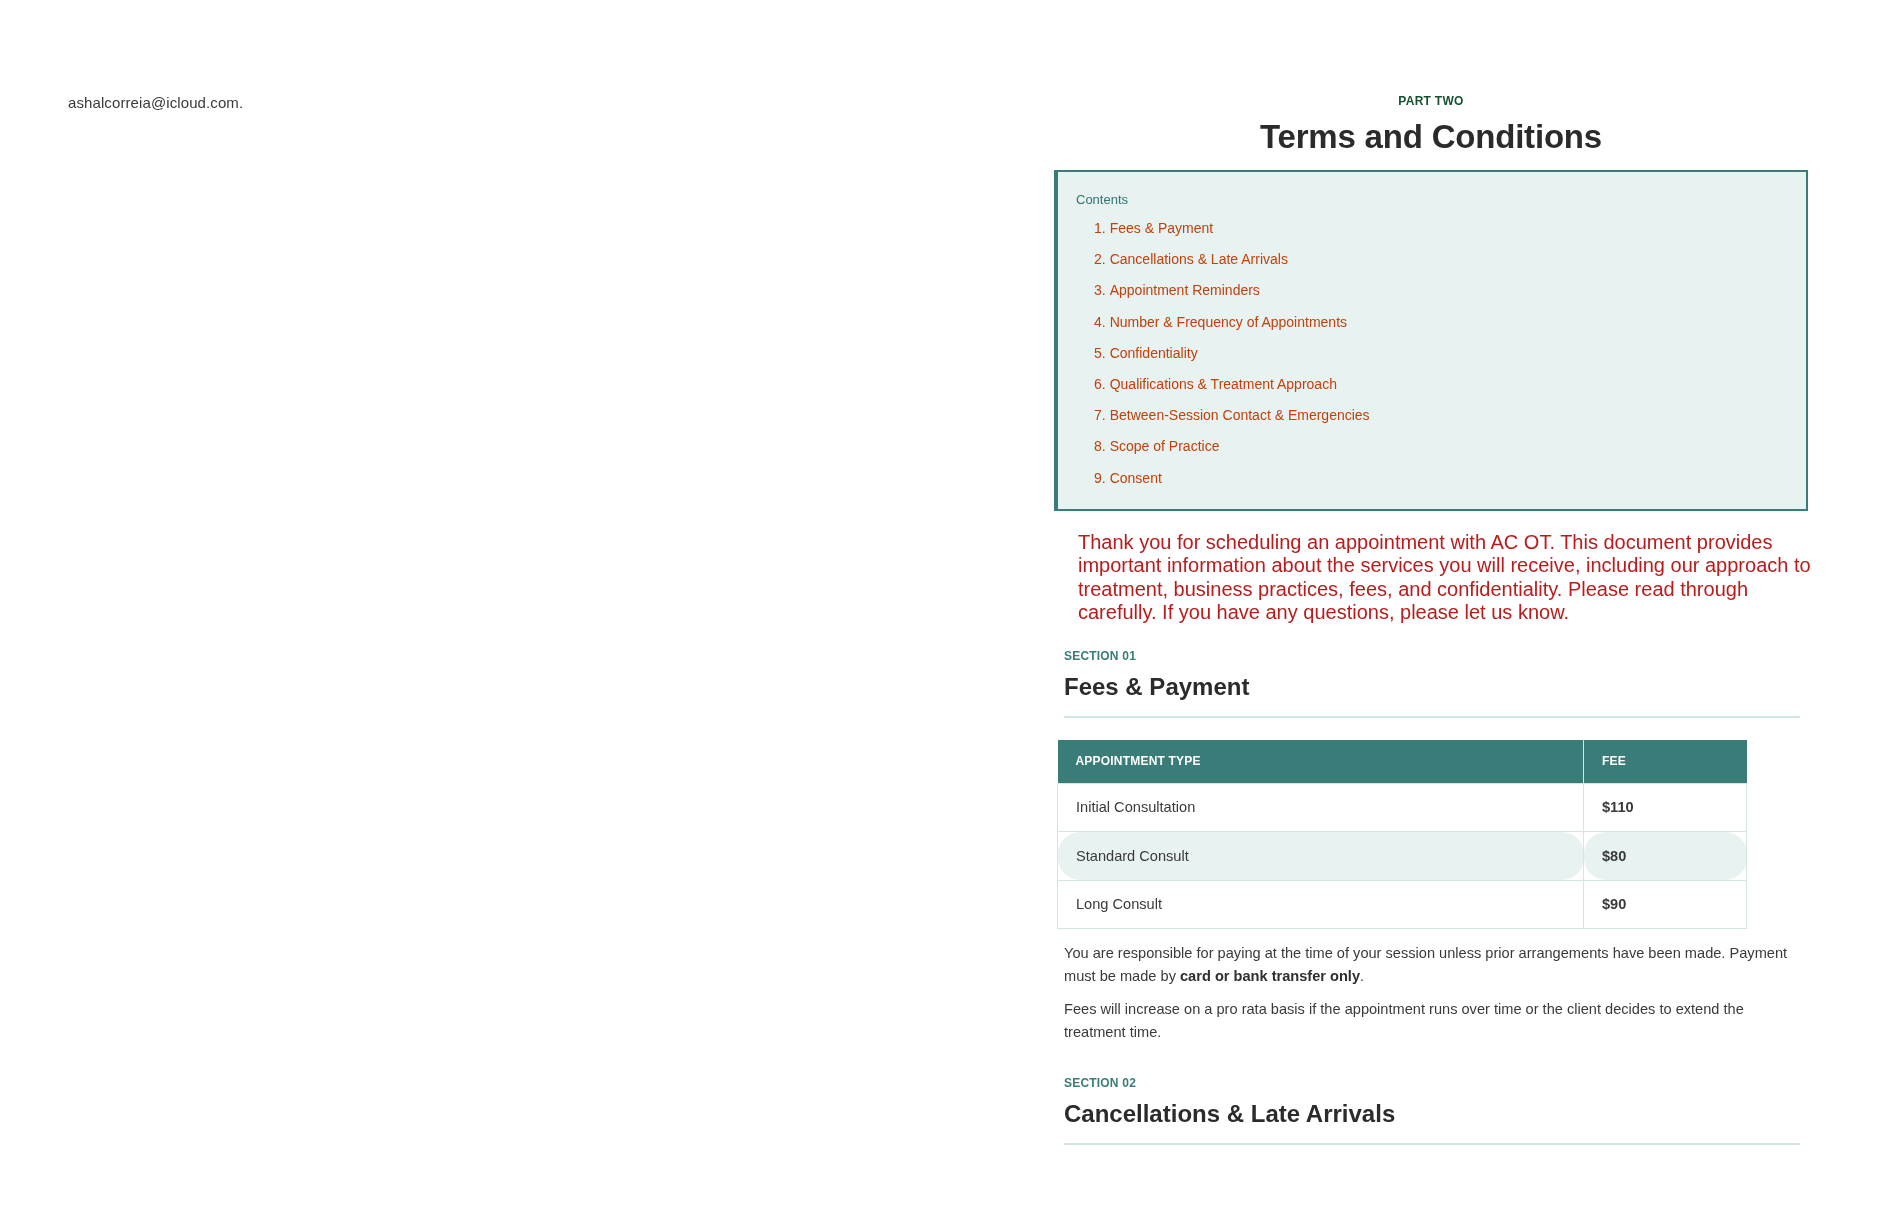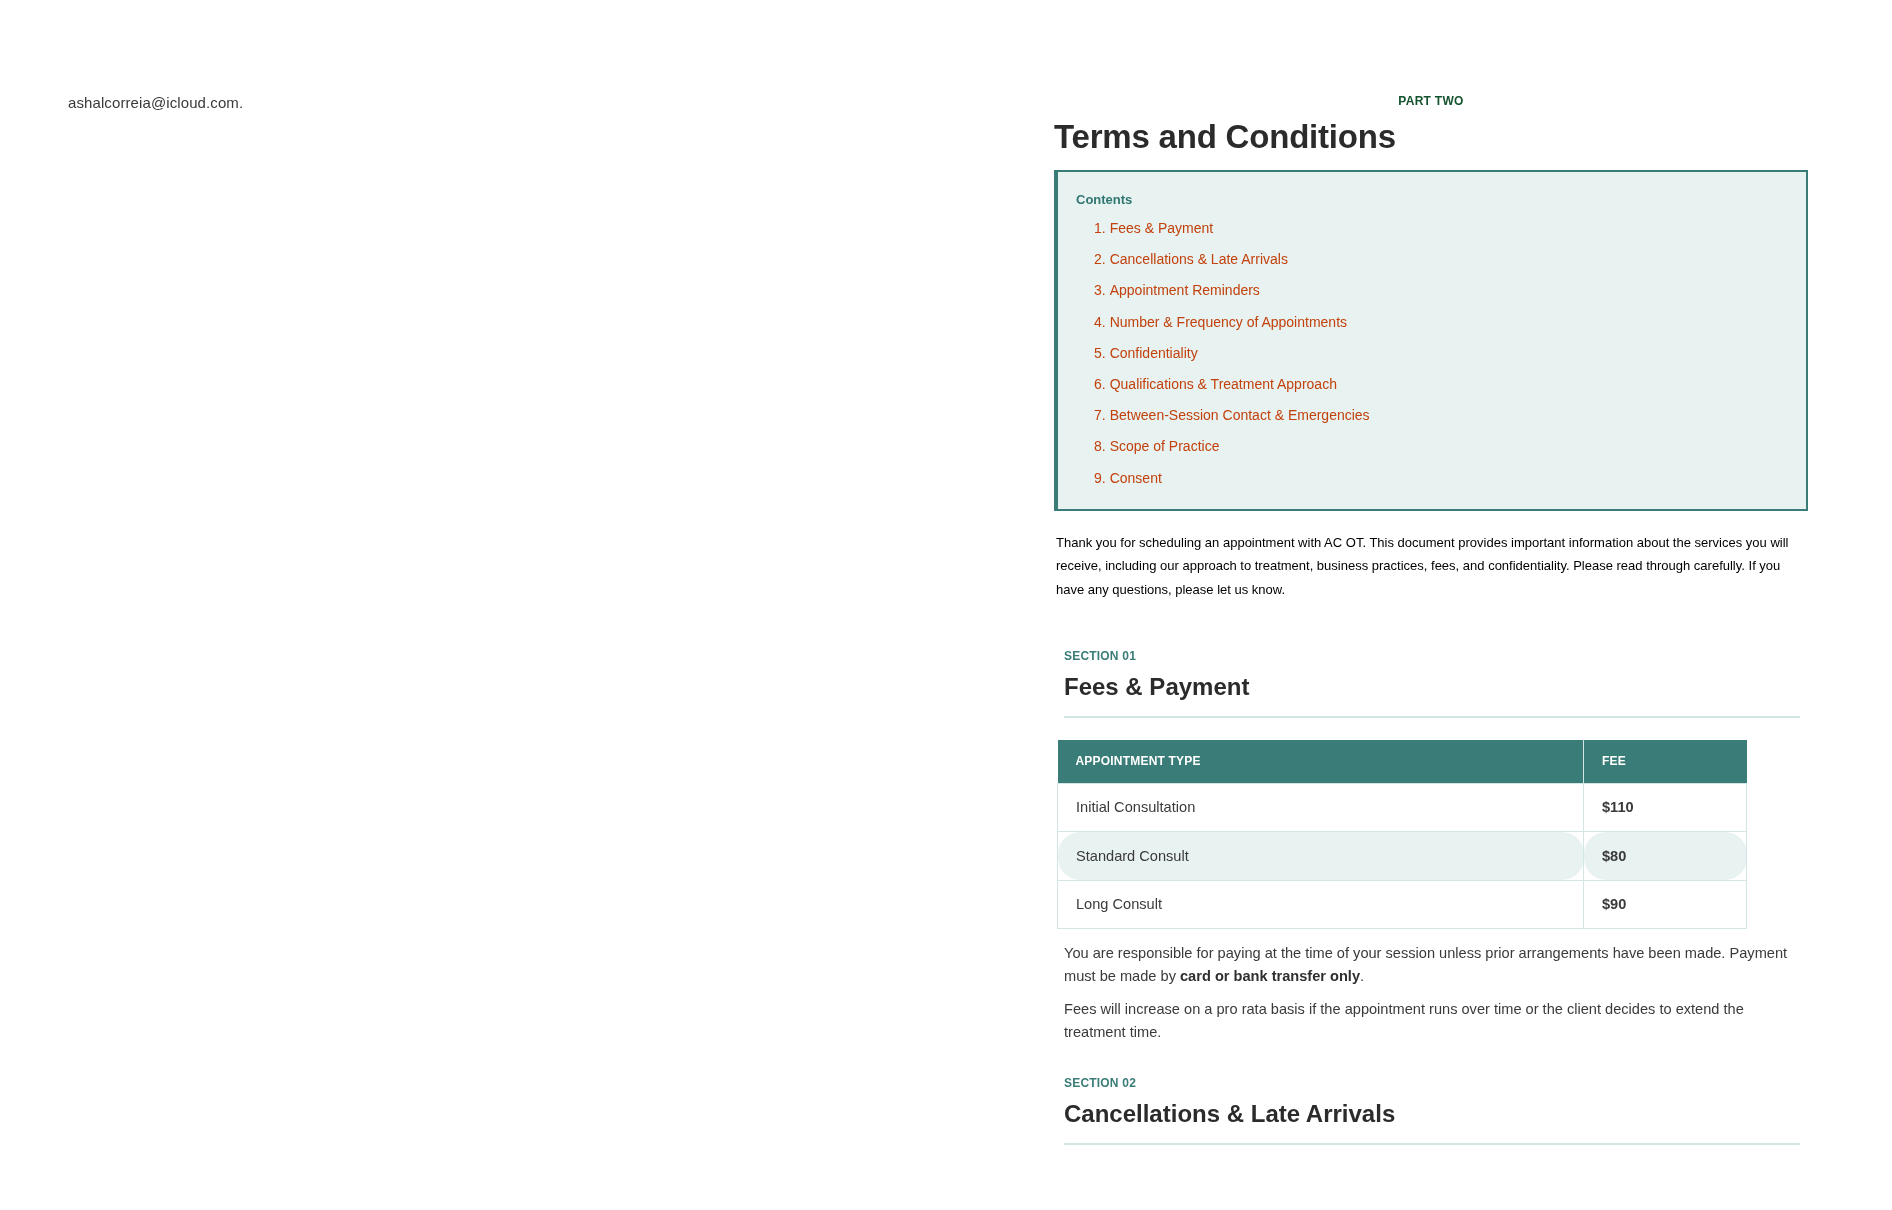--- a/index.html
+++ b/index.html
@@ -21,48 +21,48 @@
 
     
     .right-page { position: absolute; left: 1054px; top: 0; width: 754px; height: 1210px; }
     .part-label {
       position: absolute; left: 0; width: 754px; top: 94px;
       text-align: center; font-size: 12px; font-weight: bold;
       color: #14532d; letter-spacing: 0.3px;
     }
     .doc-title {
       position: absolute; left: 0; width: 754px; top: 118px;
-      text-align: left; font-size: 33px; font-weight: bold;
+      text-align: center; font-size: 33px; font-weight: bold;
       color: #2b2b2b; letter-spacing: -0.2px;
     }
 
     .toc {
       position: absolute; left: 0; top: 170px;
       width: 754px; height: 341px;
       background: #e8f2f1;
       border: 2px solid #3a7d78;
       border-left-width: 4px;
     }
     .toc-title {
       position: absolute; left: 18px; top: 20px;
-      font-size: 13px; font-weight: bold; color: #2f7570;
+      font-size: 13px; font-weight: normal; color: #2f7570;
     }
     .toc-list {
       position: absolute; left: 36px; top: 48px;
       list-style: none;
     }
     .toc-item {
       font-size: 14px; color: #c2410c; height: 31.2px; line-height: 17px;
       cursor: pointer;
     }
     .toc-item .num { margin-right: 4px; }
 
     .intro {
-      position: absolute; left: 2px; top: 531px; width: 740px;
-      font-size: 13px; line-height: 23.3px; color: #000000;
+      position: absolute; left: 24px; top: 531px; width: 740px;
+      font-size: 20px; line-height: 23.3px; color: #b91c1c;
     }
 
     .section-label {
       position: absolute; left: 10px;
       font-size: 12px; font-weight: bold; color: #3a7d78; letter-spacing: 0.2px;
     }
     .section-title {
       position: absolute; left: 10px;
       font-size: 24px; font-weight: bold; color: #2b2b2b;
     }

